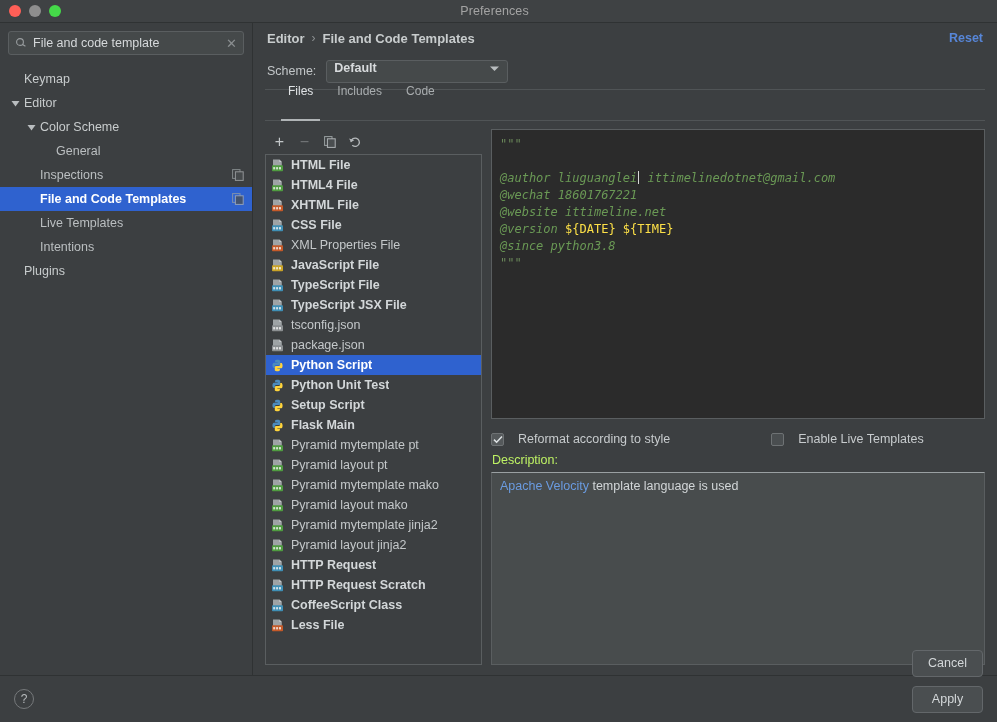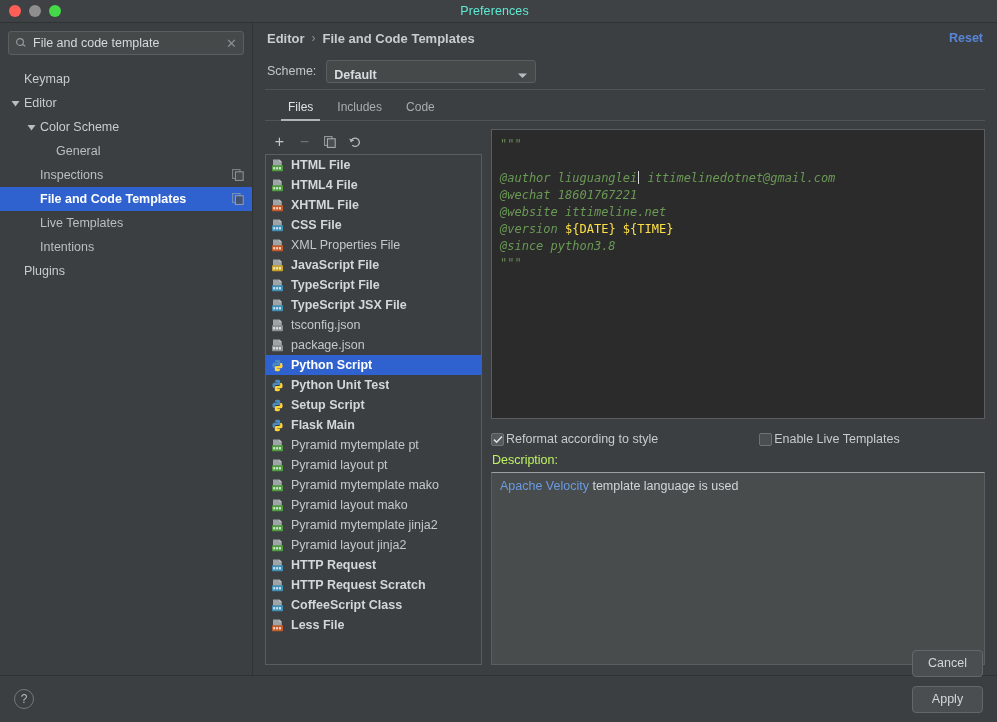--- a/index.html
+++ b/index.html
@@ -26,21 +26,21 @@
     display: flex; align-items: center;
     position: relative;
   }
   .traffic { display: flex; gap: 8px; padding-left: 9px; }
   .light { width: 12px; height: 12px; border-radius: 50%; }
   .light.close { background: #ff5f57; }
   .light.min   { background: #8e8e8e; }
   .light.zoom  { background: #45d949; }
   #win-title {
     position: absolute; left: 0; right: 8px; text-align: center;
-    font-size: 12.5px; color: #5eead4; letter-spacing: .1px;
+    font-size: 12.5px; color: #a3a3a3; letter-spacing: .1px;
   }
 
   
   #body { flex: 1; display: flex; min-height: 0; }
 
   
   #sidebar {
     width: 253px; flex: 0 0 253px;
     background: #3c3f41;
     border-right: 1px solid #2f3233;
@@ -89,38 +89,38 @@
   #crumbs .sep { color: #8d9193; font-weight: normal; font-size: 12px; }
   #reset-link { margin-left: auto; color: #5786d8; font-size: 12.5px; font-weight: bold; }
 
   #scheme-row {
     height: 36px; flex: 0 0 36px;
     display: flex; align-items: center; gap: 10px;
     padding: 0 14px;
   }
   #scheme-label { font-size: 12.5px; color: #c2c6c8; }
   #scheme-select {
-    width: 210px; height: 23px;
+    width: 182px; height: 23px;
     background: #45494a; border: 1px solid #5a5e60; border-radius: 3px;
-    display: flex; align-items: flex-end; padding: 0 7px;
+    display: flex; align-items: flex-start; padding: 0 7px;
     font-size: 12.5px; font-weight: bold; color: #d8dbdd;
   }
   #scheme-select .caret { margin-left: auto; }
 
   #hr-top { height: 1px; background: #505456; margin: 0 12px; }
 
   #tabsrow {
     height: 31px; flex: 0 0 31px;
     display: flex; align-items: flex-end;
     padding: 0 14px; gap: 6px;
     border-bottom: 1px solid #505456; margin: 0 12px;
   }
   .tab {
     font-size: 12px; color: #a9adaf;
-    padding: 0 9px 6px 9px; position: relative;
+    padding: 0 9px 22px 9px; position: relative;
   }
   .tab.active { color: #dfe2e4; }
   .tab.active::after {
     content: ""; position: absolute; left: 2px; right: 2px; bottom: -1px;
     height: 2px; background: #b0b4b6;
   }
 
   #content { flex: 1; display: flex; min-height: 0; padding: 8px 12px 10px 12px; gap: 9px; }
 
   
@@ -166,21 +166,21 @@
   .caret-bar {
     display: inline-block; width: 1px; height: 13px;
     background: #d8d8d8; vertical-align: -2px; margin: 0 1px;
   }
 
   #opts {
     height: 32px; flex: 0 0 32px;
     display: flex; align-items: center;
     padding-top: 8px;
   }
-  .cbx-wrap { display: flex; align-items: center; gap: 2px; font-size: 12.5px; color: #c7cbcd; }
+  .cbx-wrap { display: flex; align-items: center; gap: 14px; font-size: 12.5px; color: #c7cbcd; }
   .cbx {
     width: 13px; height: 13px; border-radius: 2px;
     border: 1px solid #6e7274; background: #4a4e50;
     display: flex; align-items: center; justify-content: center;
   }
   .cbx.checked { background: #55595b; }
   #opt2 { margin-left: 101px; }
 
   #desc-label { font-size: 12.5px; color: #bef264; padding: 2px 0 5px 1px; }
   #desc-box {

